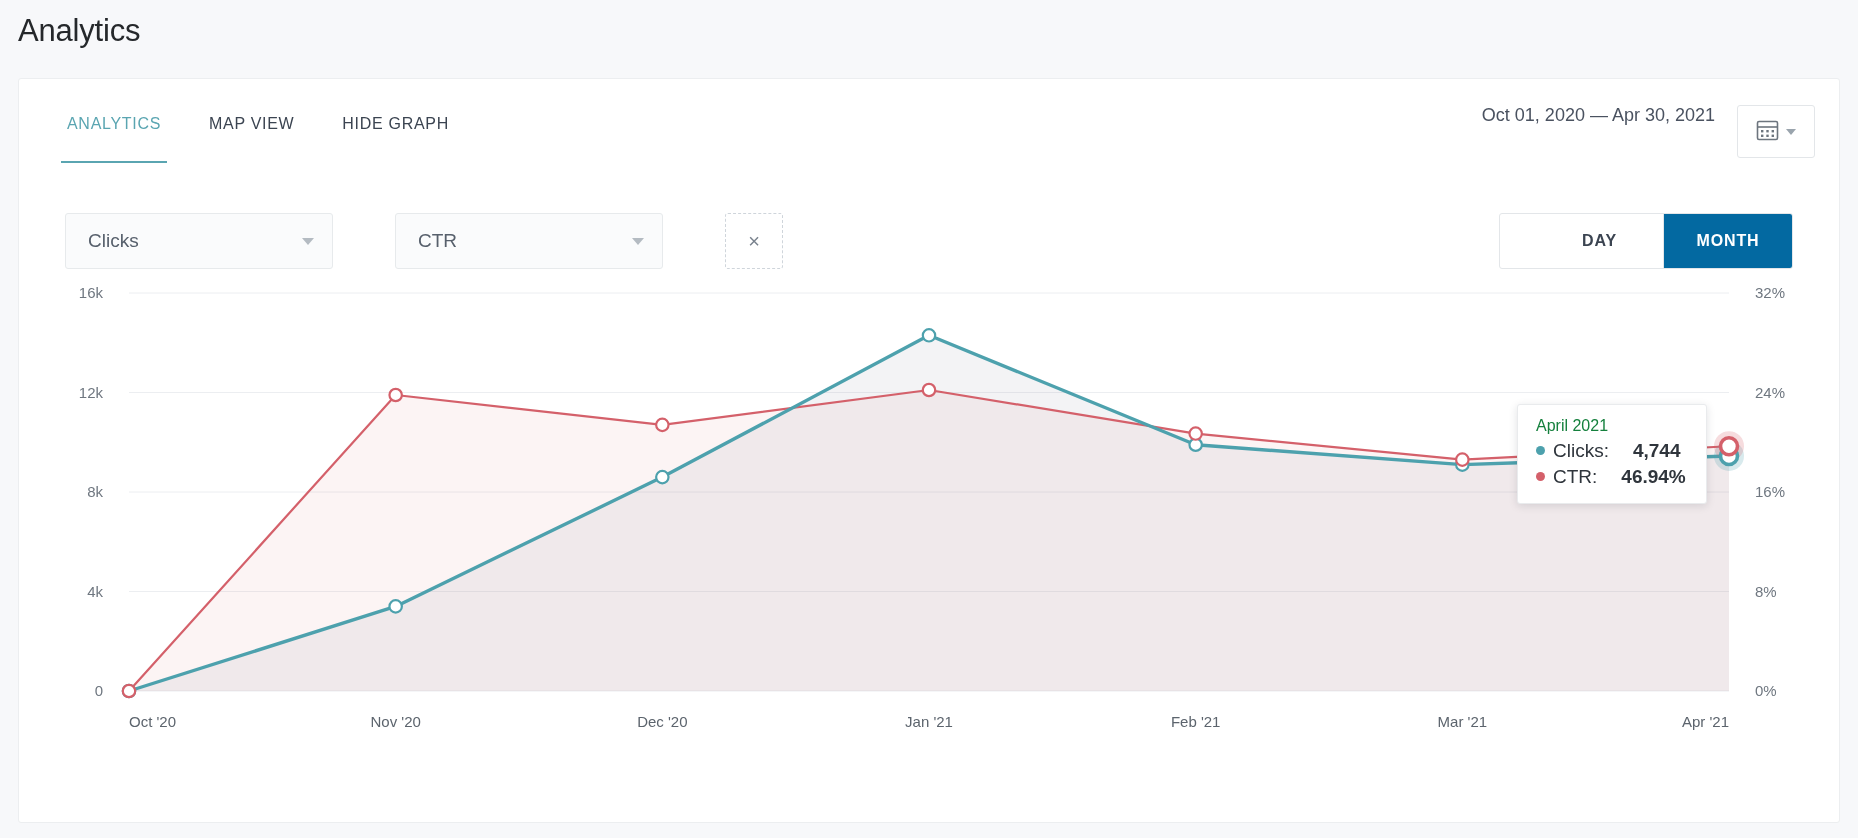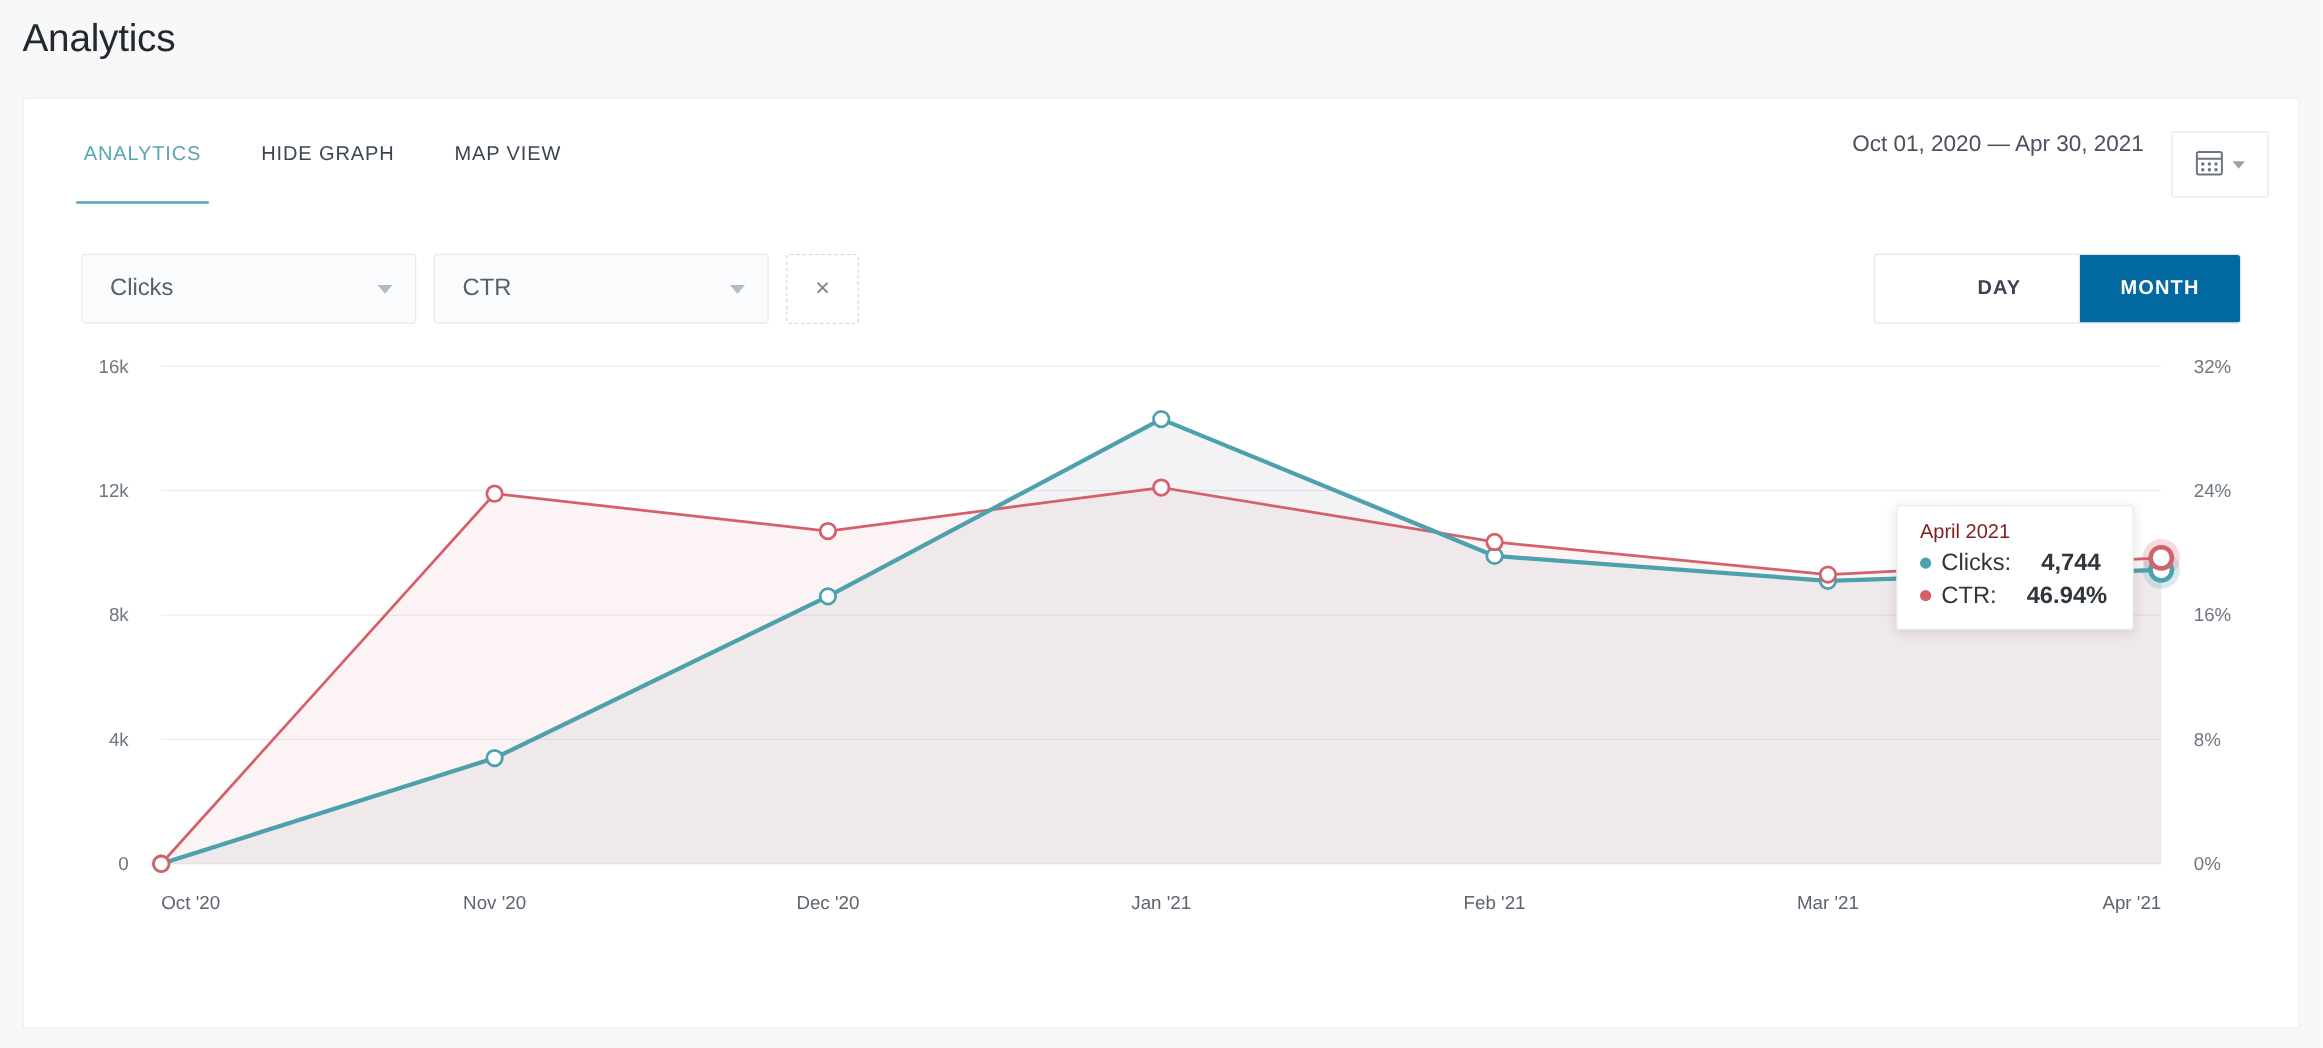--- a/index.html
+++ b/index.html
@@ -88,23 +88,24 @@
   .cal-caret {
     width: 0; height: 0;
     border-left: 5px solid transparent;
     border-right: 5px solid transparent;
     border-top: 6px solid #9aa4ad;
   }
 
   
   .controls {
     display: flex;
-    align-items: center;
+    align-items: flex-end;
     padding: 14px 46px 0 46px;
     height: 90px;
+    gap: 48px;
   }
   .select {
     position: relative;
     width: 268px; height: 56px;
     background: #fafbfc;
     border: 1px solid #e7eaec;
     border-radius: 3px;
     display: flex;
     align-items: center;
     padding: 0 18px 0 22px;
@@ -181,21 +182,21 @@
     position: absolute;
     background: #ffffff;
     border: 1px solid #e9ebed;
     border-radius: 3px;
     box-shadow: 0 2px 9px rgba(20,30,45,0.13);
     padding: 12px 20px 14px 18px;
     min-width: 182px;
   }
   .tt-title {
     font-size: 16px;
-    color: #7f1d1d;
+    color: #15803d;
     margin-bottom: 3px;
     white-space: nowrap;
   }
   .tt-row {
     display: flex;
     align-items: center;
     font-size: 19px;
     color: #2f353c;
     white-space: nowrap;
     line-height: 1.35;
@@ -212,22 +213,22 @@
 </head>
 <body>
 
 <div class="page-title">Analytics</div>
 
 <div class="card">
 
   <div class="tabbar">
     <div class="tabs">
       <div class="tab active">ANALYTICS</div>
+      <div class="tab">MAP VIEW</div>
       <div class="tab">HIDE GRAPH</div>
-      <div class="tab">MAP VIEW</div>
     </div>
 
     <div class="daterange-wrap">
       <div class="daterange-text">Oct 01, 2020 — Apr 30, 2021</div>
       <div class="cal-btn">
         <span class="cal-glyph">
           <svg width="23" height="23" viewBox="0 0 23 23">
             <rect x="1.5" y="3.5" width="20" height="18" rx="1.5" fill="none" stroke="#6d757e" stroke-width="1.6"></rect>
             <line x1="1.5" y1="9" x2="21.5" y2="9" stroke="#6d757e" stroke-width="1.6"></line>
             <g fill="#6d757e">

